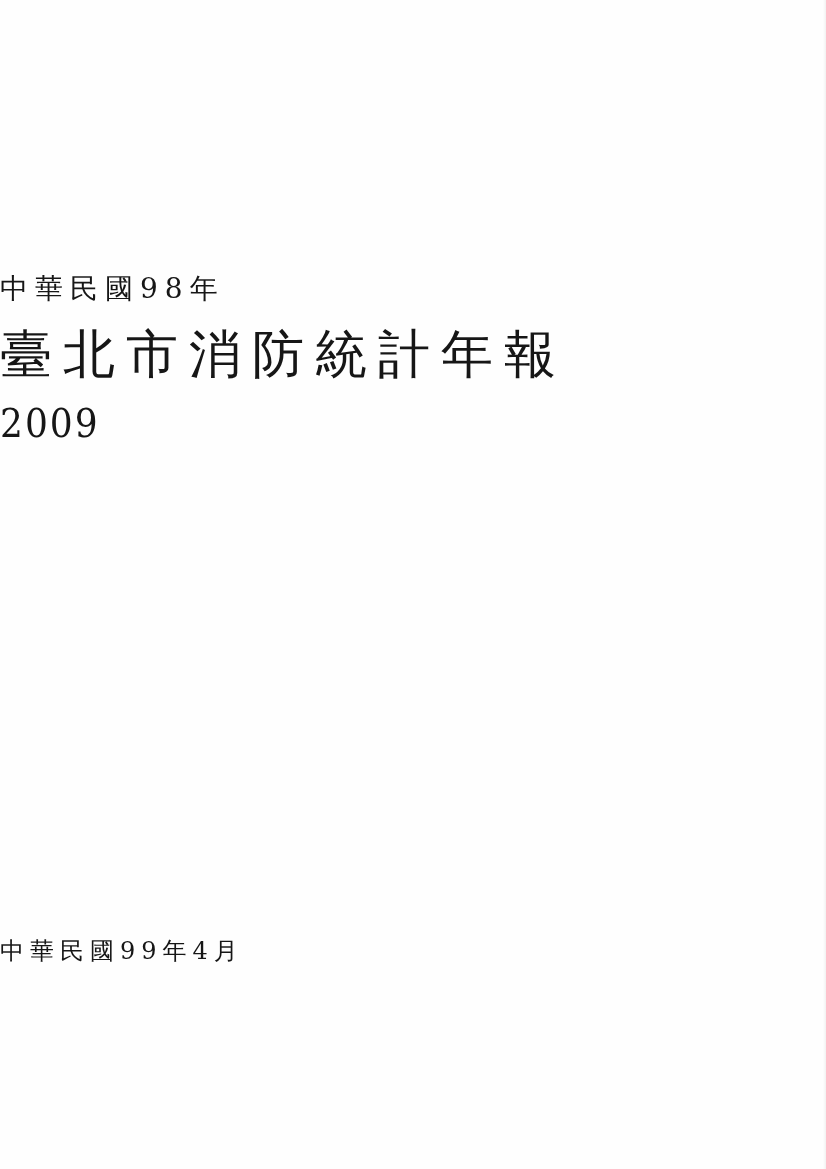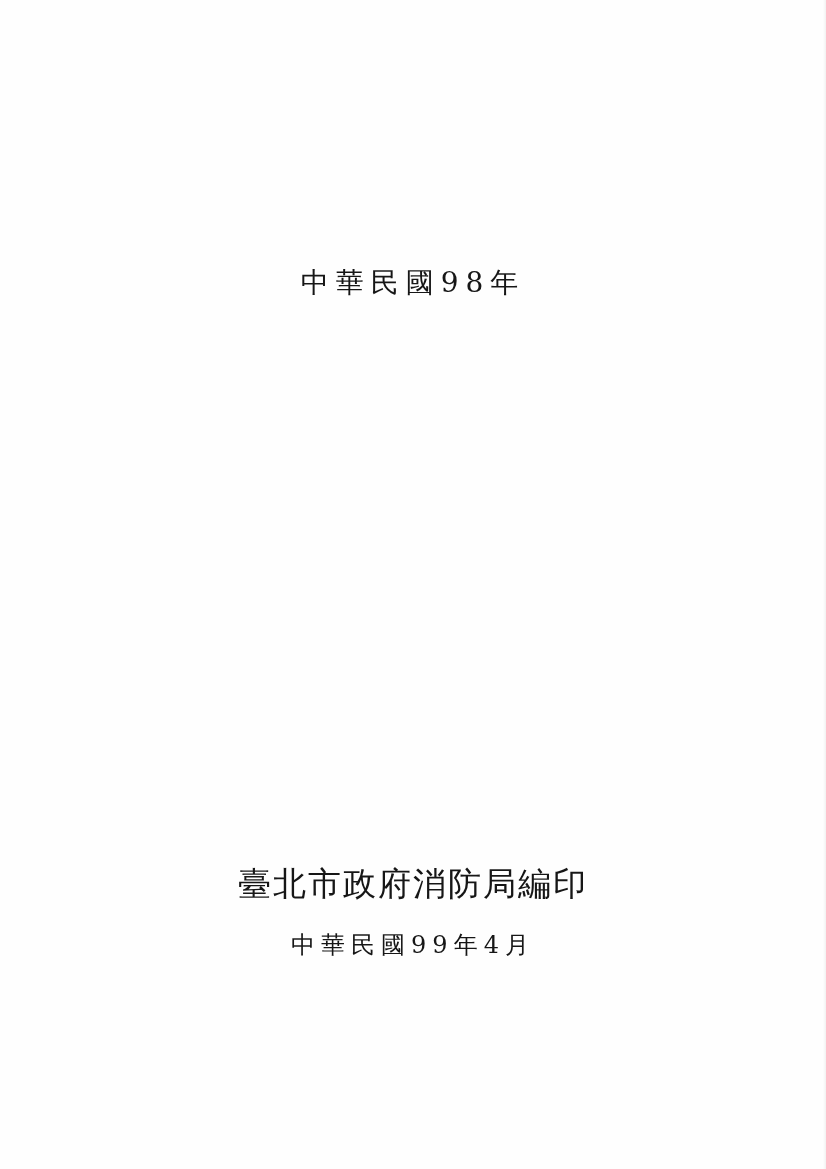--- a/index.html
+++ b/index.html
@@ -14,22 +14,22 @@
     margin: 0 auto;
     background: #fefefe;
     overflow: hidden;
     font-family: "DejaVu Serif", "Liberation Serif", serif;
     color: #161616;
   }
   .line {
     position: absolute;
     left: 0;
     width: 100%;
-    text-align: center;
     white-space: nowrap;
+    margin-top: 6px;
     -webkit-font-smoothing: antialiased;
   }
   .era-year {
     top: 264px;
     font-size: 28px;
     letter-spacing: 7px;
     font-weight: 400;
   }
   .main-title {
     top: 314px;
@@ -65,21 +65,22 @@
     background: linear-gradient(to right, rgba(0,0,0,0), rgba(0,0,0,0.05));
   }
 </style>
 </head>
 <body>
 
 <div class="page">
 
   <div class="line era-year">中華民國98年</div>
 
+  <div class="line main-title">臺北市消防統計年報</div>
 
+  <div class="line western-year">2009</div>
 
-  <div class="line publisher">臺北市政府消防局編印</div>
 
   <div class="line pub-date">中華民國99年4月</div>
 
   <div class="scan-edge"></div>
 
 </div>
 
 </body></html>

